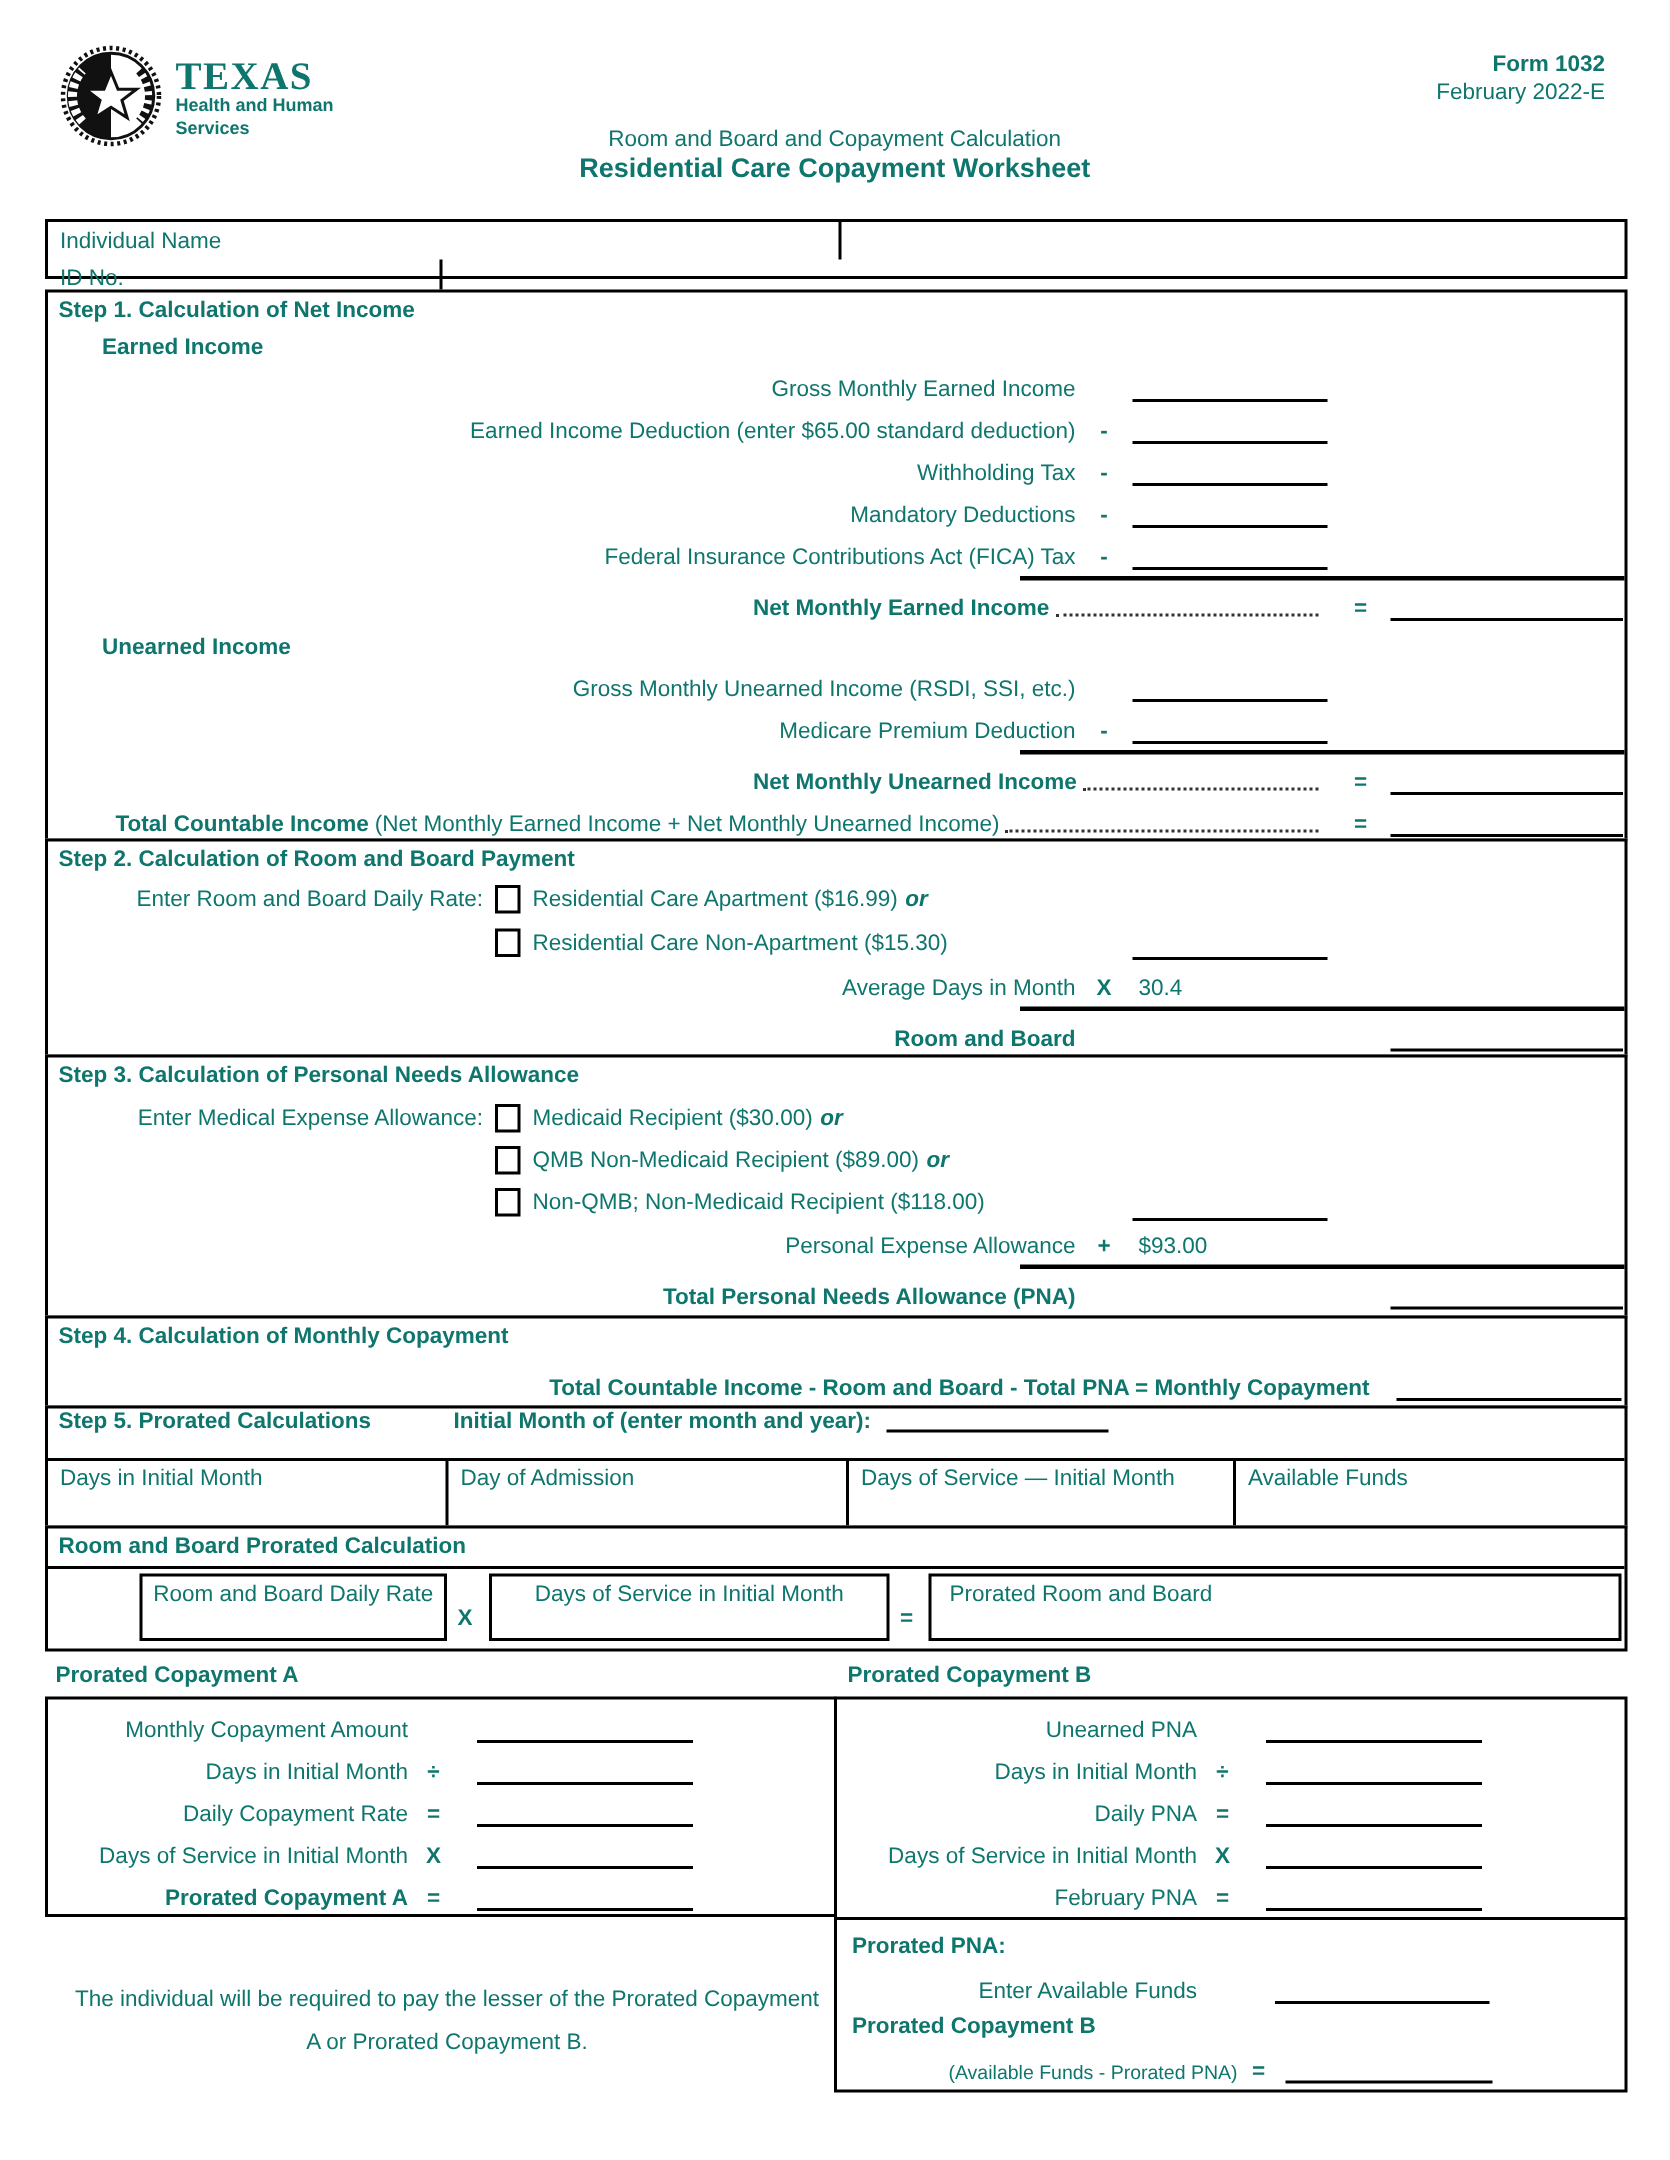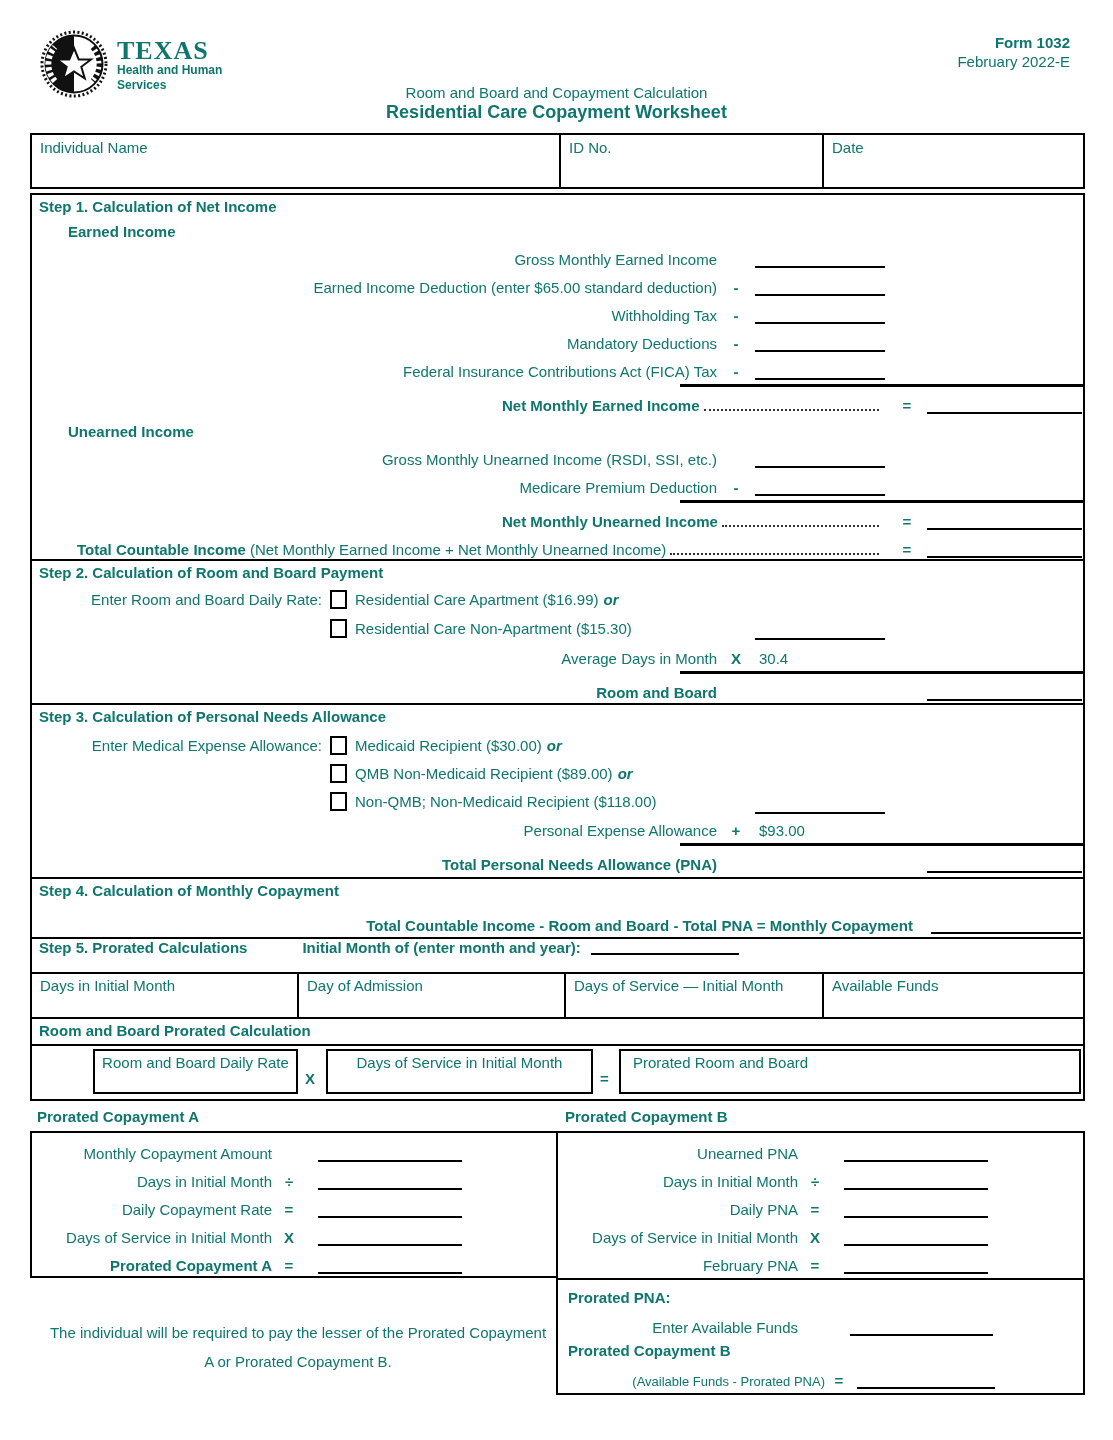--- a/index.html
+++ b/index.html
@@ -16,21 +16,21 @@
   .logo-text { margin-left:9px; }
   .logo-texas { font-family:"Liberation Serif","DejaVu Serif",serif; font-weight:bold; font-size:26px; letter-spacing:1px; line-height:24px; }
   .logo-sub { font-weight:bold; font-size:12px; line-height:15px; }
   .form-meta { position:absolute; top:33px; right:43px; text-align:right; line-height:19px; }
   .doc-subtitle { position:absolute; top:84px; left:0; width:100%; text-align:center; }
   .doc-title { position:absolute; top:102px; left:0; width:100%; text-align:center; font-weight:bold; font-size:18px; }
   
   .sec { position:absolute; left:30px; width:1055px; border:2px solid #000; background:#fff; }
   .sec-title { font-weight:bold; padding:3px 0 2px 7px; height:25px; }
   
-  .idtable { top:133px; height:56px; display:flex; }
+  .idtable { top:146px; height:40px; display:flex;flex-direction:column; }
   .idcell { border-right:2px solid #000; padding:4px 8px; }
   .idcell:last-child { border-right:none; }
   
   .subhead { font-weight:bold; margin-left:36px; height:24px; padding-top:3px; }
   .crow { display:flex; align-items:flex-end; height:28px; padding-bottom:4px; }
   .cl { width:685px; text-align:right; }
   .cop { width:38px; text-align:center; font-weight:bold; }
   .cblank { width:130px; border-bottom:2px solid #000; height:17px; }
   .cval { width:130px; padding-left:4px; }
   .sumline { height:6px; display:flex; }

